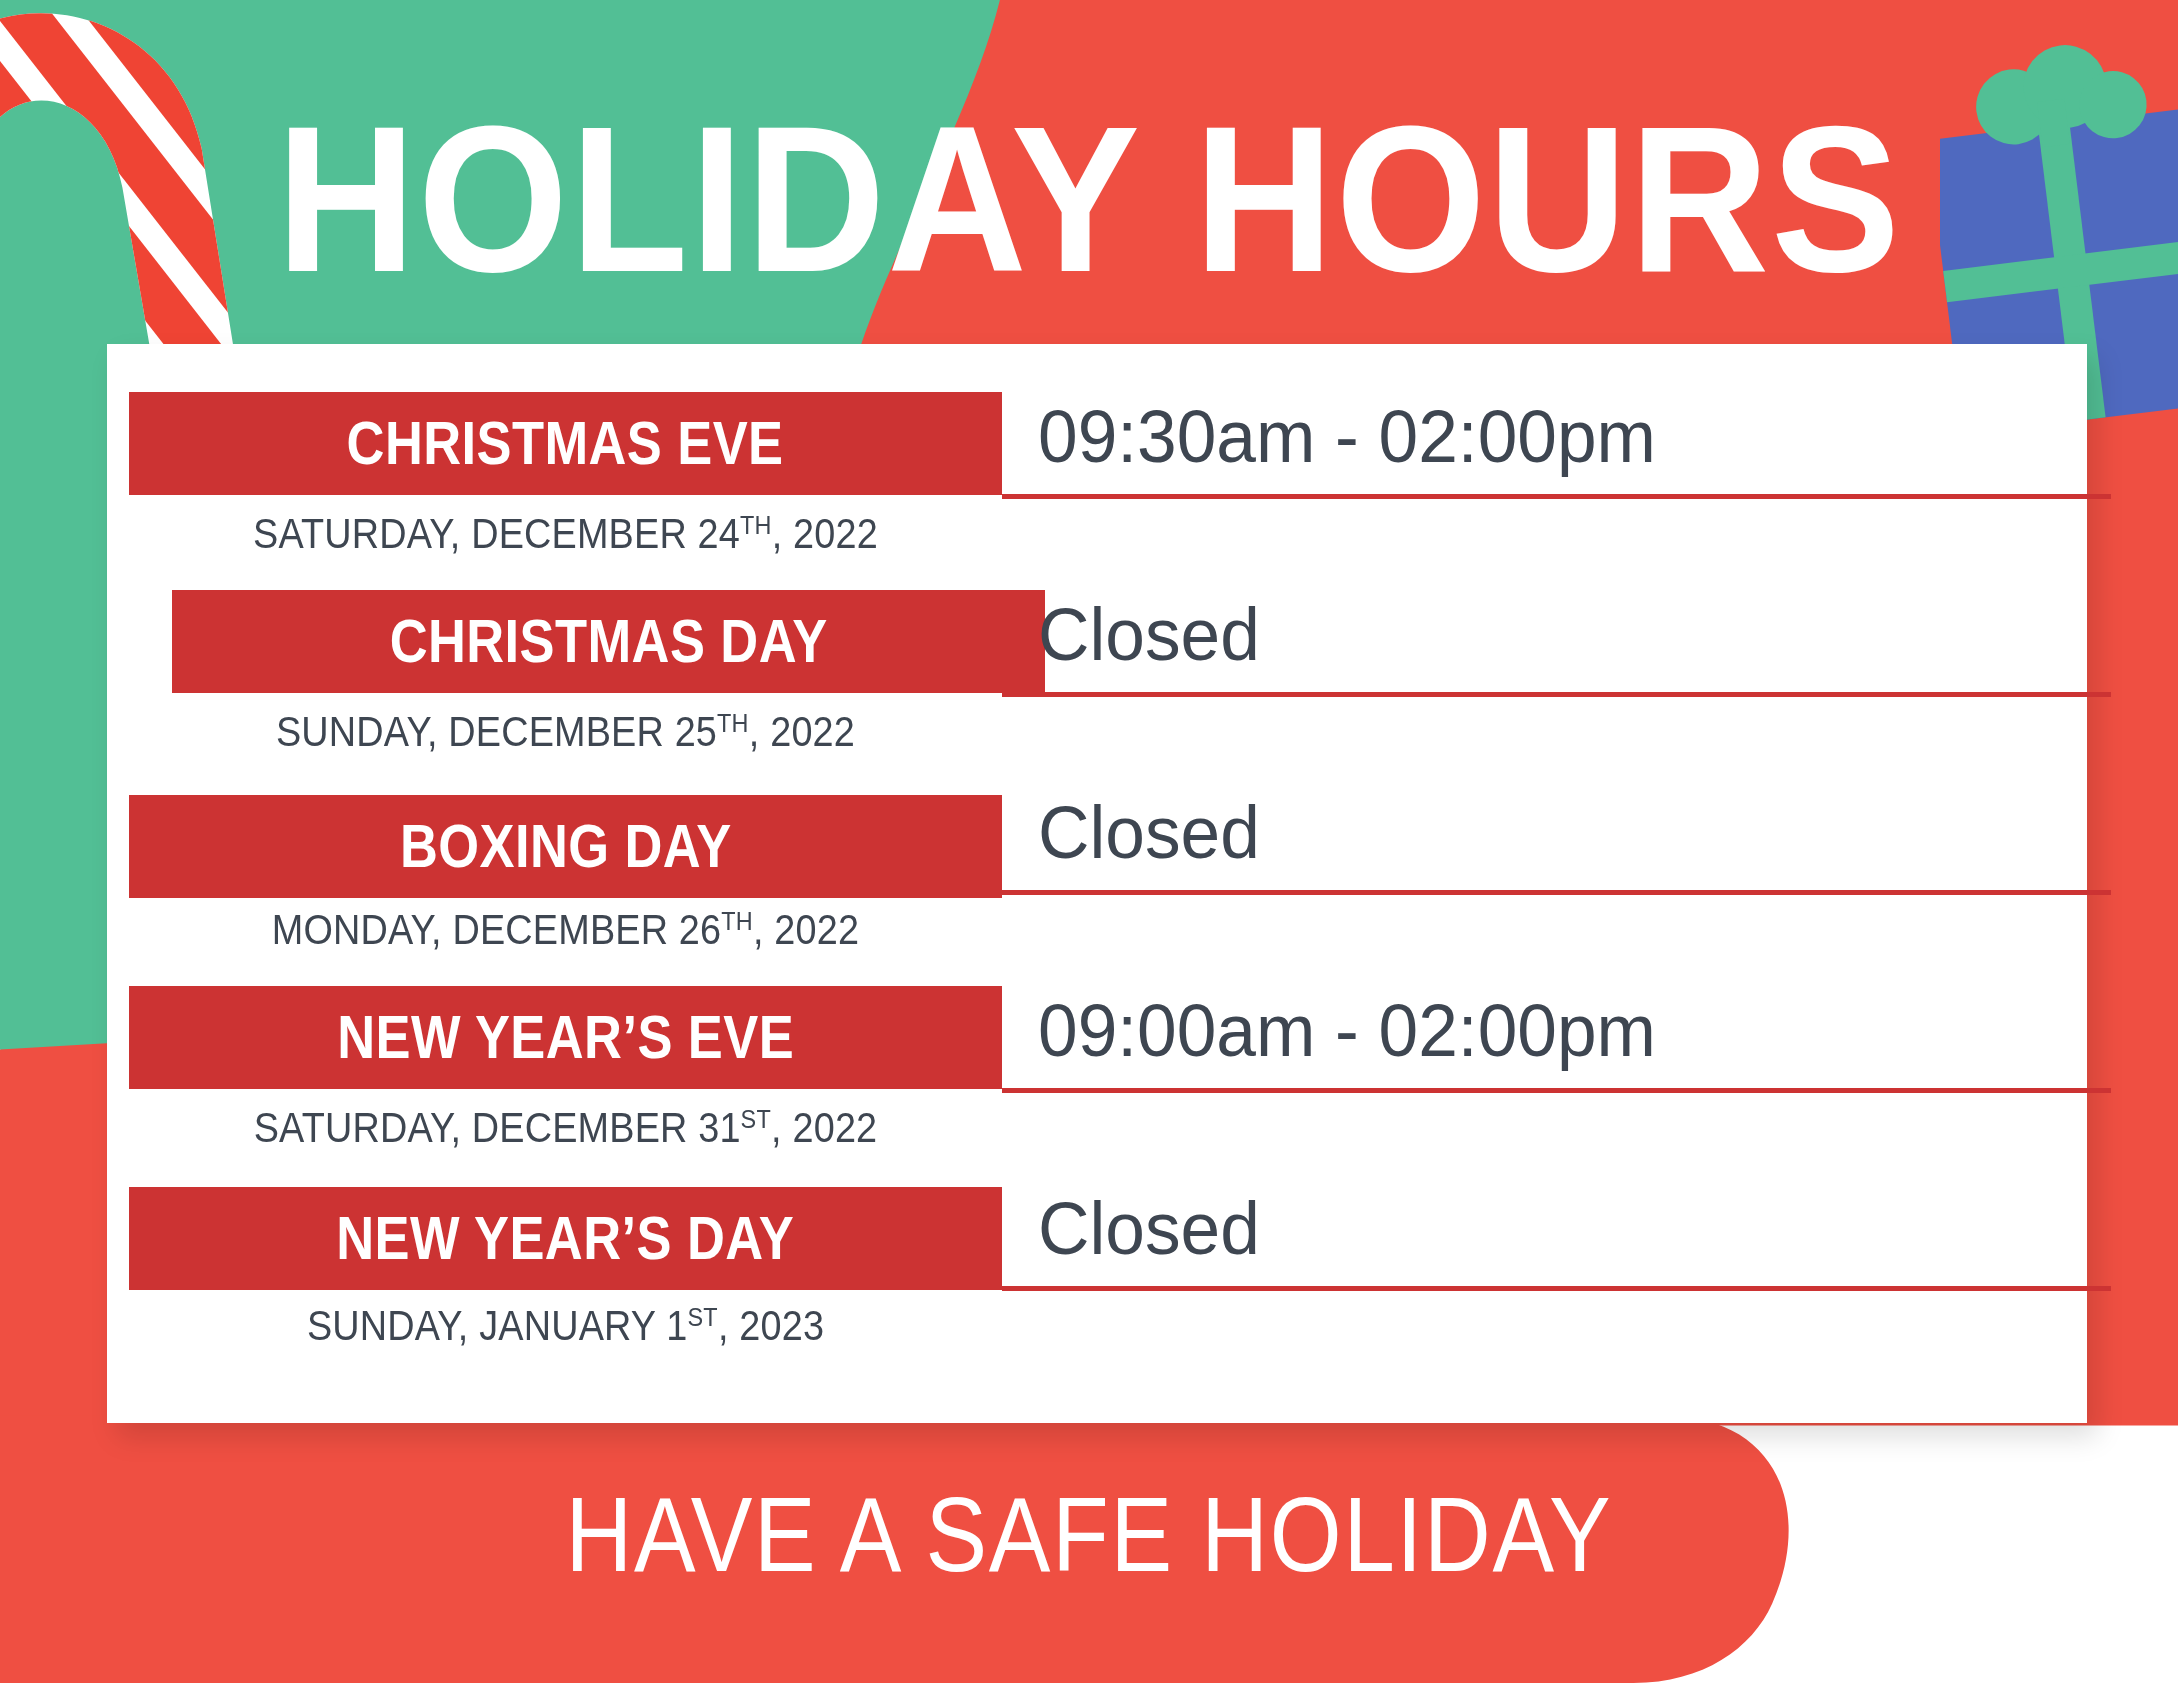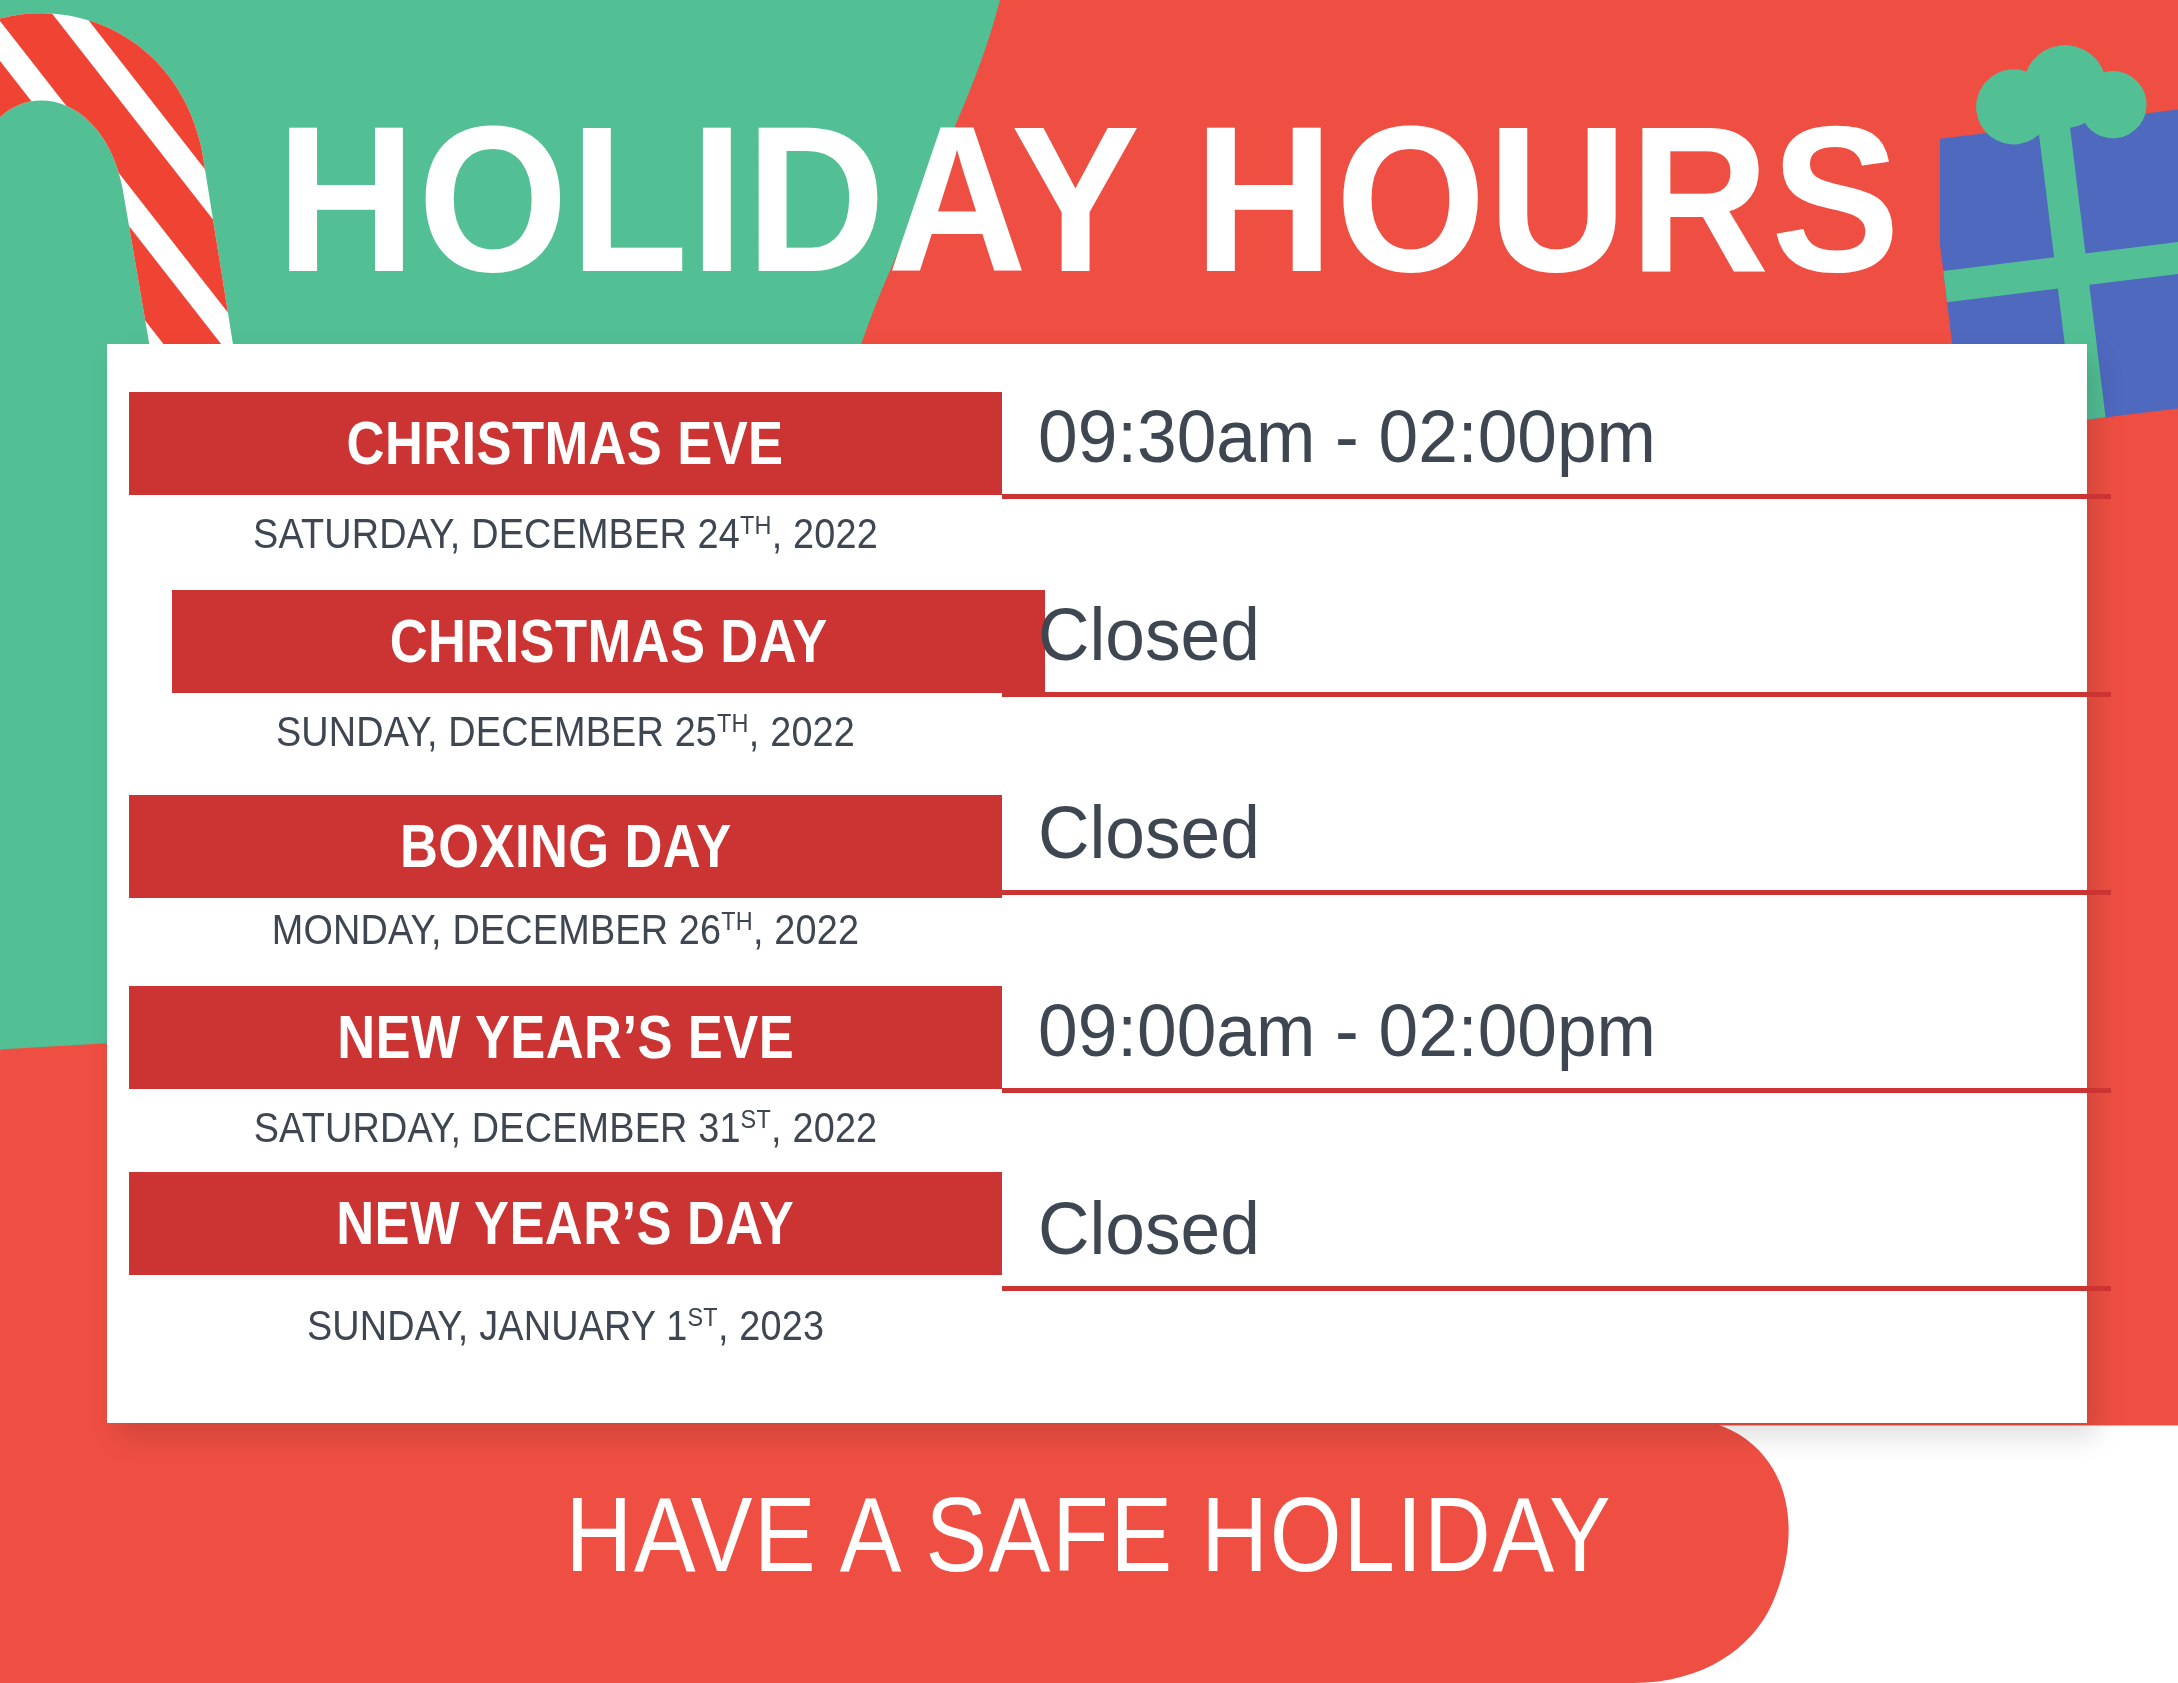--- a/index.html
+++ b/index.html
@@ -277,21 +277,21 @@
           <span class="band-label">NEW YEAR’S EVE</span>
         </div>
         <div class="underline" style="top:150px;"></div>
         <div class="hours" style="top:55px;">09:00am - 02:00pm</div>
         <div class="subdate" style="top:168px;">
           <span>SATURDAY, DECEMBER 31</span><sup>ST</sup><span>, 2022</span>
         </div>
       </div>
 
       <div class="row" style="top:792px;">
-        <div class="band" style="top:36px;">
+        <div class="band" style="top:51px;">
           <span class="band-label">NEW YEAR’S DAY</span>
         </div>
         <div class="underline" style="top:150px;"></div>
         <div class="hours" style="top:55px;">Closed</div>
         <div class="subdate" style="top:168px;">
           <span>SUNDAY, JANUARY 1</span><sup>ST</sup><span>, 2023</span>
         </div>
       </div>
 
     </div>

